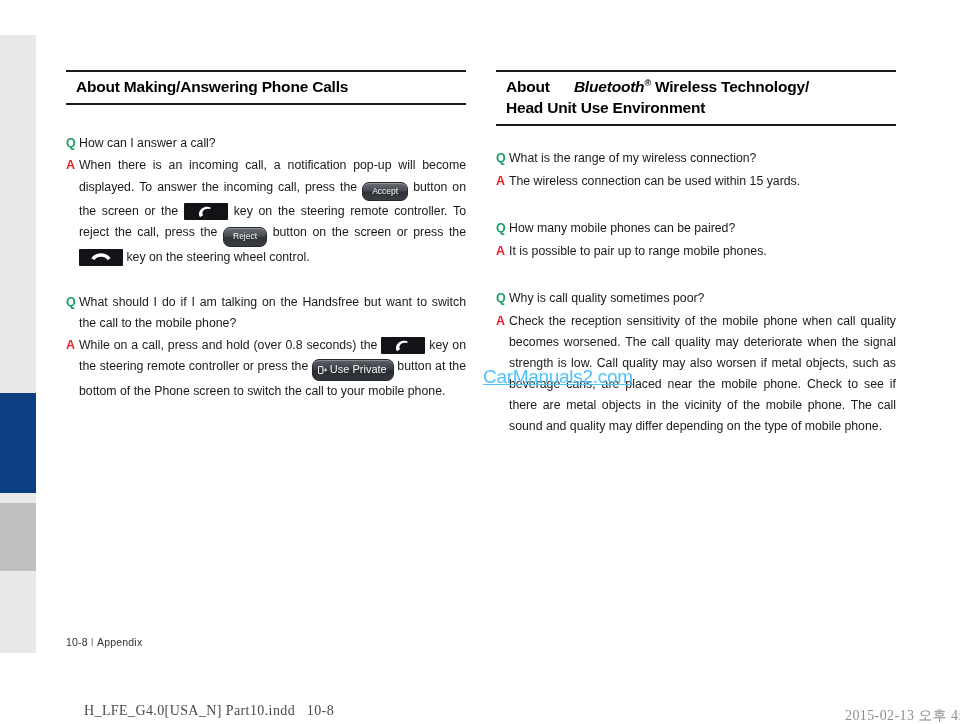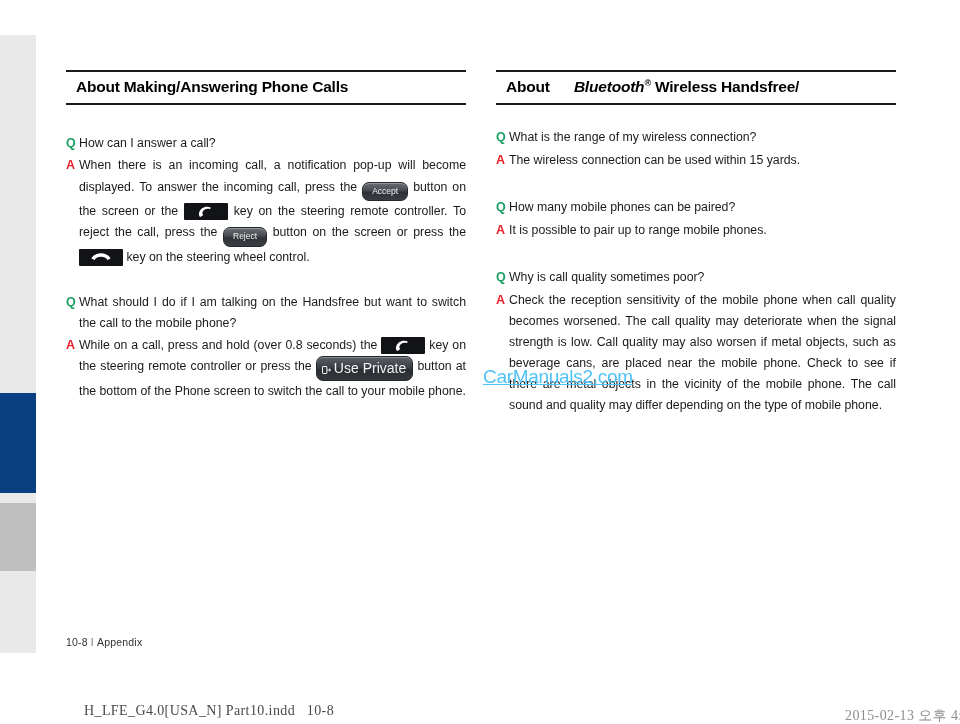--- a/index.html
+++ b/index.html
@@ -109,21 +109,21 @@
     background: linear-gradient(180deg,#6a6e74 0%,#4a4e54 42%,#2f3338 55%,#3a3e44 100%);
     color: #f2f2f2;
     font-size: 8.5px;
     line-height: 1;
     padding: 4px 9px 5px 9px;
     box-shadow: inset 0 1px 0 rgba(255,255,255,.28);
     white-space: nowrap;
   }
   .chip-private {
     padding: 4px 6px 5px 5px;
-    font-size: 14px;
+    font-size: 11px;
     background: linear-gradient(180deg,#5c6167 0%,#3b3f45 45%,#2a2d32 56%,#34383e 100%);
   }
   .chip-private .pico {
     display: inline-block;
     width: 9px;
     height: 8px;
     vertical-align: -1px;
     margin-right: 3px;
   }
   .keycap {
@@ -271,21 +271,21 @@
           <span>button at the bottom of the Phone screen to switch the call to your mobile phone.</span>
         </span>
       </div>
     </div>
 
   </div>
 
   <div class="col col-right">
 
     <div class="sec-head sec-head-2">
-      <h2><span>About </span><span class="bt-italic">Bluetooth</span><span class="sup">®</span><span> Wireless Handsfree/</span><br></h2>
+      <h2><span>About </span><span class="bt-italic">Bluetooth</span><span class="sup">®</span><span> Wireless Technology/</span><br><span>Head Unit Use Environment</span></h2>
     </div>
 
     <div class="qa">
       <div class="qa-row">
         <span class="marker marker-q">Q</span>
         <span class="qa-text">What is the range of my wireless connection?</span>
       </div>
       <div class="qa-row">
         <span class="marker marker-a">A</span>
         <span class="qa-text">The wireless connection can be used within 15 yards.</span>

